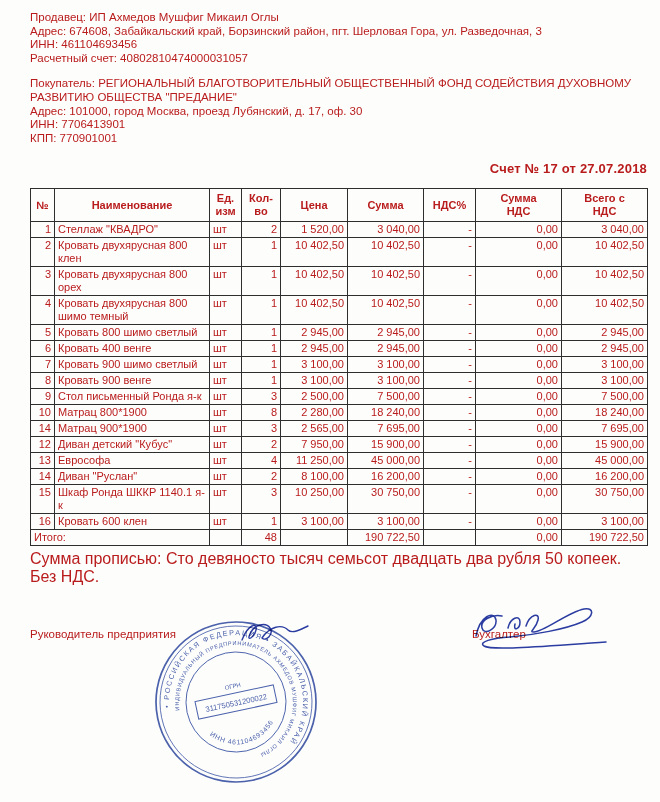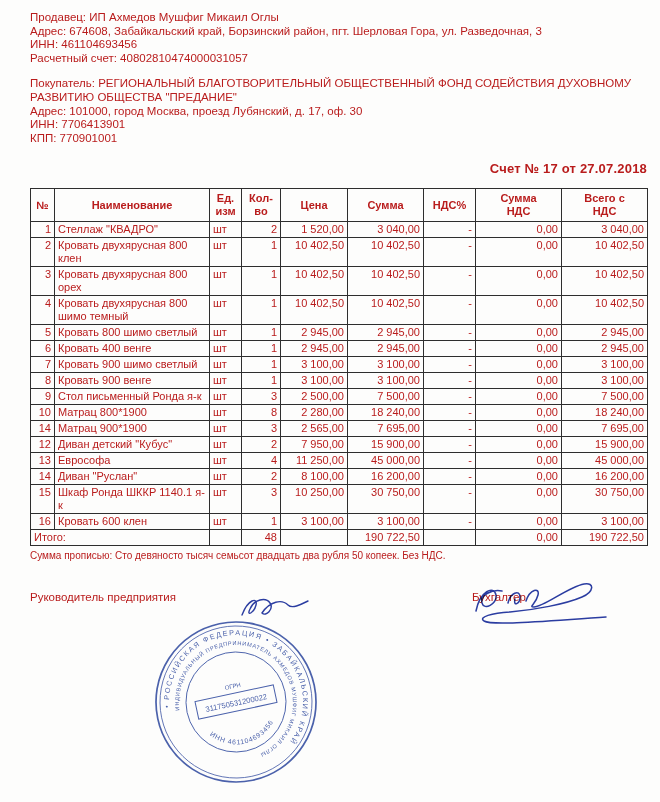--- a/index.html
+++ b/index.html
@@ -18,24 +18,24 @@
 
   table.items { margin-top:12px; border-collapse:collapse; table-layout:fixed; width:617px; }
   .items th, .items td {
     border:1px solid #2e2e2e; font-size:11px; line-height:13px;
     padding:1px 3px; vertical-align:top; overflow:hidden;
   }
   .items th { text-align:center; vertical-align:middle; font-weight:bold; white-space:pre-line; height:33px; }
   .c-num,.c-qty,.c-price,.c-sum,.c-vat,.c-vatsum,.c-total { text-align:right; }
   .c-name,.c-unit,.c-total-label { text-align:left; }
 
-  .sum-words { font-size:10px; margin-top:4px; }
+  .sum-words { font-size:16px; margin-top:4px; }
 
   .sig-row { position:relative; margin-top:24px; height:100px; font-size:11.5px; }
-  .sig-label { position:absolute; top:6px; white-space:nowrap; }
+  .sig-label { position:absolute; top:18px; white-space:nowrap; }
   .sig-label.director { left:0; }
   .sig-label.accountant { left:405px;padding-left:37px; }
   svg.sig { position:absolute; mix-blend-mode:multiply; }
   .sig-director-svg { left:208px; top:6px; }
   .sig-accountant-svg { left:438px; top:-8px; }
 
   .stamp-wrap { position:absolute; left:150px; top:616px; mix-blend-mode:multiply; opacity:.92; }
 </style>
 </head>
 <body>

